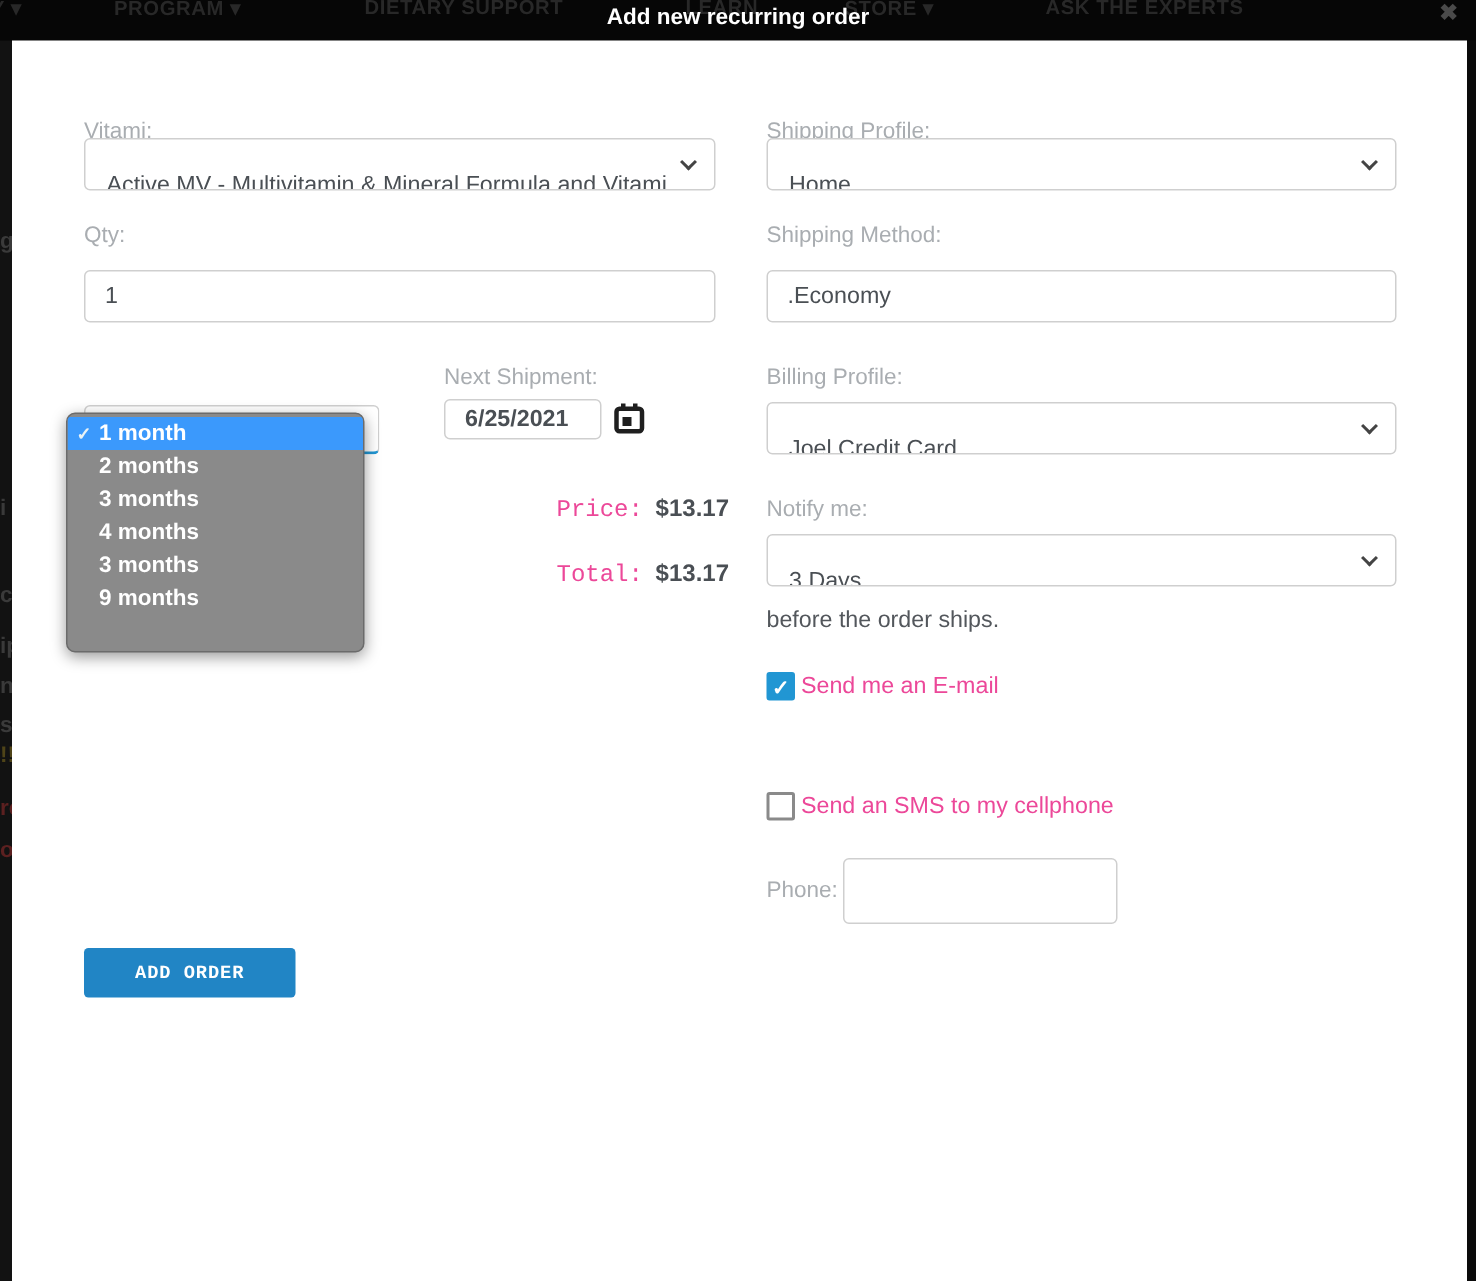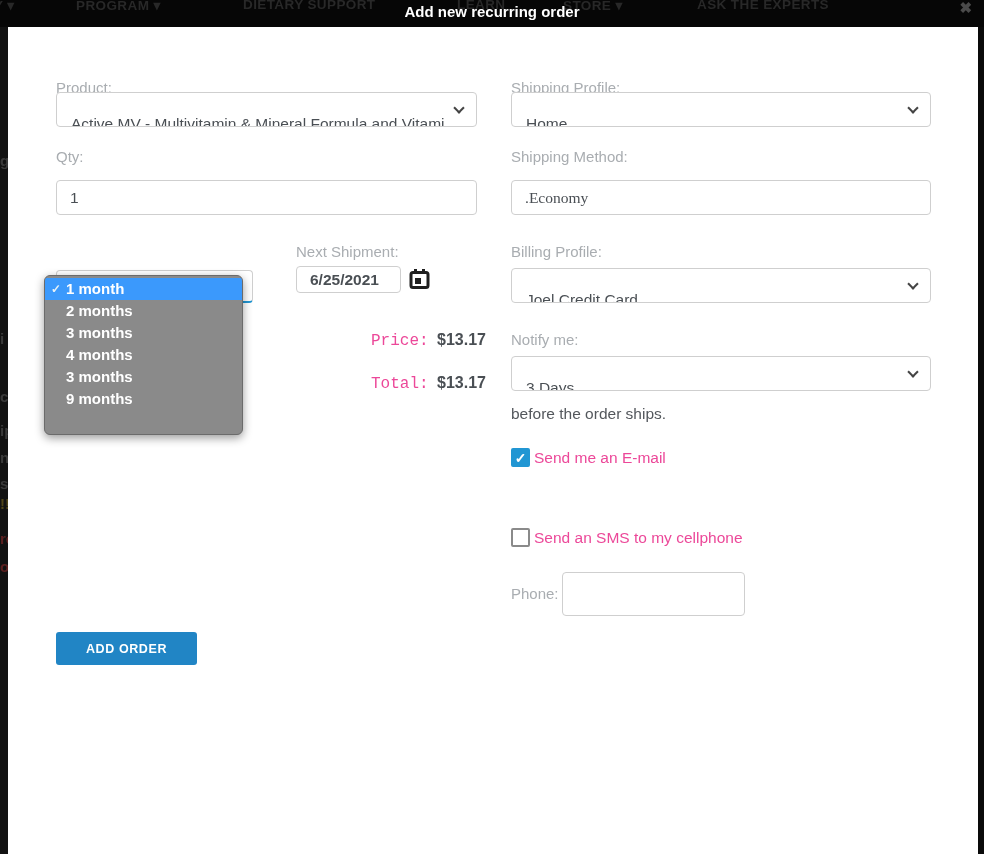--- a/index.html
+++ b/index.html
@@ -58,21 +58,21 @@
   
   .cbrow { position:absolute; display:flex; align-items:center; cursor:pointer; }
   .cb { width:19px; height:19px; border:2px solid #8a8a8a; border-radius:2px; background:#fff;
         display:inline-flex; align-items:center; justify-content:center; flex:0 0 auto; }
   .cb.checked { background:#2196d3; border-color:#2196d3; color:#fff; font-size:14px; font-weight:bold; }
   .cbrow .cblabel { font-size:15.5px; color:#ec4899; margin-left:4px; }
 
   
   .add-btn { position:absolute; left:48px; top:605px; width:141px; height:33px; background:#2185c5;
              color:#fff; font-size:12.5px; font-weight:bold; letter-spacing:.6px; border:none;
-             border-radius:3px; cursor:pointer; font-family:Liberation Sans, sans-serif; }
+             border-radius:3px; cursor:pointer; font-family:Liberation Mono, monospace; }
 
   
   .dd-menu { position:absolute; left:36px; top:248px; width:199px; height:160px; background:#8a8a8a;
              border:1px solid #6b6b6b; border-radius:6px; z-index:30; padding:2px 0;
              box-shadow:0 3px 10px rgba(0,0,0,.4); overflow:hidden; }
   .dd-item { position:relative; height:22px; line-height:22px; color:#ffffff; font-size:15px;
              font-weight:bold; padding-left:21px; cursor:pointer; white-space:nowrap; }
   .dd-item.selected { background:#3b99fc; }
   .dd-item .tick { position:absolute; left:6px; top:0; font-size:12px; color:#e9f2f5; }
 </style>
@@ -100,37 +100,37 @@
       <span class="frag" style="top: 422px;">n</span>
       <span class="frag" style="top: 448px;">s</span>
       <span class="frag yel" style="top: 468px;">!!</span>
       <span class="frag red" style="top: 503px;">re</span>
       <span class="frag red" style="top: 531px;">ot</span>
     </div>
   <div class="right-strip"></div>
 
   <div class="modal">
 
-    <span class="lbl" style="left:48px; top:52px">Product:</span>
+    <span class="lbl" style="left:48px; top:52px">Vitami:</span>
     <div class="selectbox" style="left:48px; top:65px; width:421px; height:35px">
       <span>Active MV - Multivitamin &amp; Mineral Formula and Vitami</span>
       <span class="chev"></span>
     </div>
 
     <span class="lbl" style="left:503px; top:52px">Shipping Profile:</span>
     <div class="selectbox" style="left:503px; top:65px; width:420px; height:35px">
       <span>Home</span>
       <span class="chev"></span>
     </div>
 
     <span class="lbl" style="left:48px; top:121px">Qty:</span>
     <input class="real" style="left: 48px; top: 153px; width: 421px; height: 35px;" value="1">
 
     <span class="lbl" style="left:503px; top:121px">Shipping Method:</span>
-    <input class="real" style="left: 503px; top: 153px; width: 420px; height: 35px; font-family: Liberation Serif, serif;" value=".Economy">
+    <input class="real" style="left: 503px; top: 153px; width: 420px; height: 35px;" value=".Economy">
 
     <span class="lbl blue" style="left:48px; top:216px">Ship Every:</span>
     <div class="selectbox ship-select">
       <span class="chev"></span>
     </div>
 
     <span class="lbl" style="left:288px; top:216px">Next Shipment:</span>
     <input class="real date-input" value="6/25/2021" style="">
     <span class="cal-icon">
       <svg width="21" height="22" viewBox="0 0 21 22">

